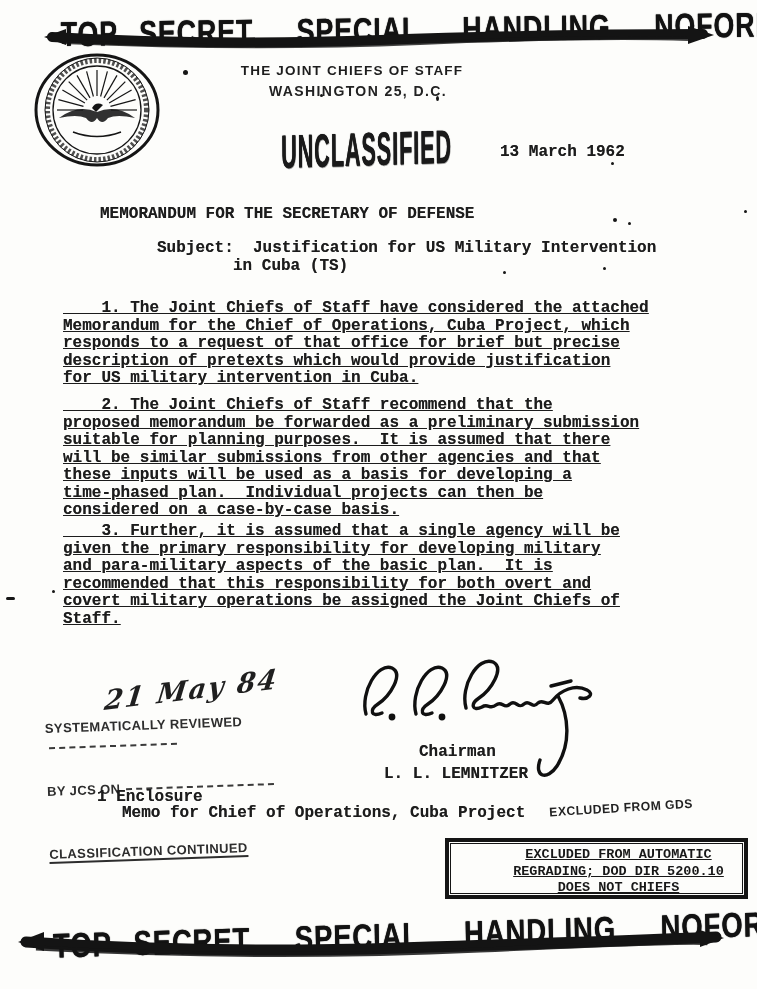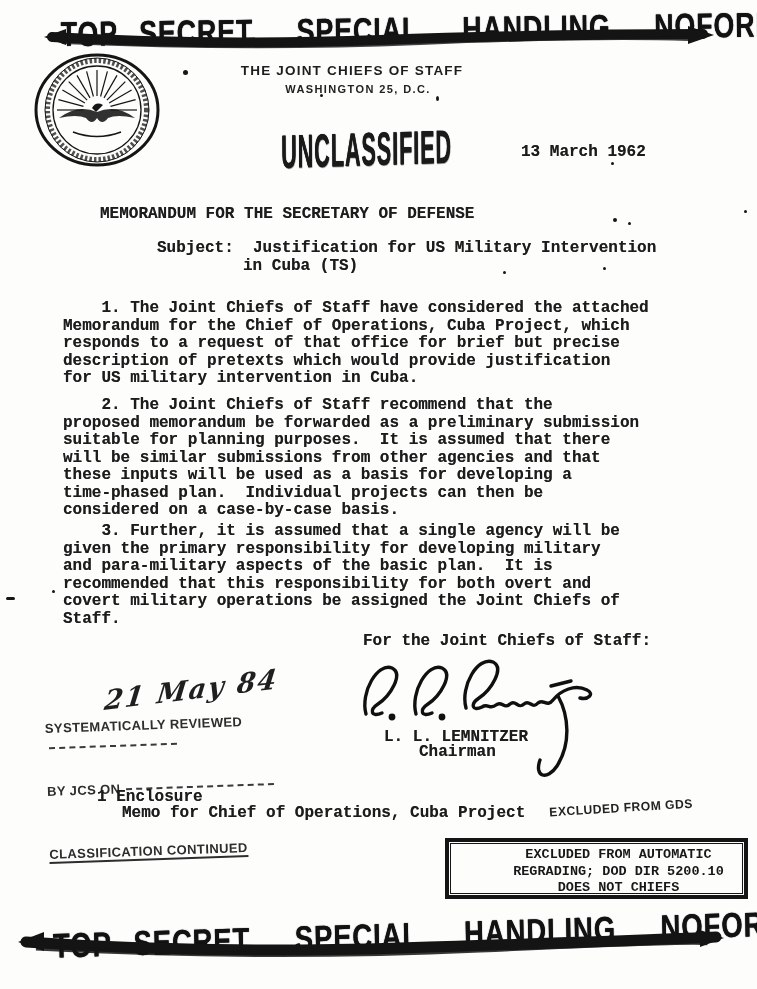--- a/index.html
+++ b/index.html
@@ -2,42 +2,42 @@
 <html><head>
 <meta charset="utf-8">
 <style>
   html,body{margin:0;padding:0;background:#ffffff;}
   .page{position:relative;width:757px;height:989px;background:#fdfdfb;overflow:hidden;
         font-family:"Liberation Mono", monospace;color:#1b1b1b;}
   
   .tw{position:absolute;font-family:"Liberation Mono", monospace;font-weight:bold;
       font-size:16px;line-height:17.5px;white-space:pre;color:#1c1c1c;
       text-shadow:0 0 .5px rgba(0,0,0,.55);}
-  .tline{white-space:pre;}
+  .tline{white-space:pre;text-decoration:underline;}
   
   .stamp{position:absolute;font-family:"Liberation Sans", sans-serif;font-weight:bold;
          color:#262626;white-space:pre;}
   
   .banner{position:absolute;left:0;width:757px;text-align:center;
           font-family:"Liberation Sans", sans-serif;font-weight:bold;font-size:32px;
           color:#121212;letter-spacing:1px;word-spacing:16px;white-space:pre;
           text-shadow:0 0 1px #000;}
   .banner-top{top:12px;transform:scale(.84,1.08) rotate(-.6deg);}
   .banner-bottom{top:918px;transform:scale(.86,1.08) rotate(-1.4deg);}
   .strike{position:absolute;left:0;pointer-events:none;}
   
   .unclass{position:absolute;left:281px;top:124px;font-family:"Liberation Sans", sans-serif;
            font-weight:bold;font-size:47px;letter-spacing:2px;color:#1a1a1a;
            transform:scaleX(.46) rotate(-.8deg);transform-origin:left top;
            text-shadow:0 0 1px #000, 1px 1px 0 rgba(0,0,0,.35);}
   .letter-org{position:absolute;top:63px;left:352px;transform:translateX(-50%);
               font-family:"Liberation Sans", sans-serif;font-weight:bold;font-size:13.5px;
               letter-spacing:1.2px;color:#1d1d1d;white-space:pre;}
   .letter-city{position:absolute;top:83px;left:358px;transform:translateX(-50%);
-               font-family:"Liberation Sans", sans-serif;font-weight:bold;font-size:11px;
+               font-family:"Liberation Sans", sans-serif;font-weight:bold;font-size:14px;
                letter-spacing:1.4px;color:#222;white-space:pre;}
   .seal{position:absolute;left:33px;top:52px;}
   
   .review{position:absolute;left:47px;top:672px;transform:rotate(-2deg);
           font-family:"Liberation Sans", sans-serif;font-weight:bold;font-size:13px;
           letter-spacing:.4px;color:#2d2d2d;line-height:21px;white-space:pre;}
   .review .u{border-bottom:2px solid #2d2d2d;}
   .dashline{display:inline-block;width:148px;border-bottom:2px dashed #3a3a3a;
             transform:translateY(-3px);margin-left:6px;}
   .dash-under{position:absolute;left:49px;top:745px;width:128px;border-bottom:2px dashed #3a3a3a;
@@ -90,33 +90,32 @@
     </g>
     <path d="M26,66 Q45,52 64,60 Q83,52 102,66 Q84,62 75,66 Q69,74 64,66 Q59,74 53,66 Q44,62 26,66 Z" fill="#151515" opacity=".88"></path>
     <path d="M59,56 q4,-7 11,-3 l-7,7 z" fill="#151515"></path>
     <path d="M40,80 Q64,89 88,80" fill="none" stroke="#151515" stroke-width="1.6"></path>
   </svg>
 
   <div class="letter-org">THE JOINT CHIEFS OF STAFF</div>
   <div class="letter-city">WASHINGTON 25, D.C.</div>
 
   <div class="unclass">UNCLASSIFIED</div>
-  <div class="tw" style="left:521px;top:144px;">13 March 1962</div>
+  <div class="tw" style="left:500px;top:144px;">13 March 1962</div>
 
   <div class="tw" style="left:100px;top:206px;">MEMORANDUM FOR THE SECRETARY OF DEFENSE</div>
   <div class="tw" style="left:157px;top:240px;">Subject:  Justification for US Military Intervention</div>
-  <div class="tw" style="left:233px;top:258px;margin-left:10px;">in Cuba (TS)</div>
+  <div class="tw" style="left:233px;top:258px;">in Cuba (TS)</div>
 
   <div class="tw" style="left:63px;top:300px;"><div class="tline">    1. The Joint Chiefs of Staff have considered the attached</div><div class="tline">Memorandum for the Chief of Operations, Cuba Project, which</div><div class="tline">responds to a request of that office for brief but precise</div><div class="tline">description of pretexts which would provide justification</div><div class="tline">for US military intervention in Cuba.</div></div>
   <div class="tw" style="left:63px;top:397px;"><div class="tline">    2. The Joint Chiefs of Staff recommend that the</div><div class="tline">proposed memorandum be forwarded as a preliminary submission</div><div class="tline">suitable for planning purposes.  It is assumed that there</div><div class="tline">will be similar submissions from other agencies and that</div><div class="tline">these inputs will be used as a basis for developing a</div><div class="tline">time-phased plan.  Individual projects can then be</div><div class="tline">considered on a case-by-case basis.</div></div>
   <div class="tw" style="left:63px;top:523px;"><div class="tline">    3. Further, it is assumed that a single agency will be</div><div class="tline">given the primary responsibility for developing military</div><div class="tline">and para-military aspects of the basic plan.  It is</div><div class="tline">recommended that this responsibility for both overt and</div><div class="tline">covert military operations be assigned the Joint Chiefs of</div><div class="tline">Staff.</div></div>
 
-  <div class="tw" style="left:363px;top:633px;">For the Joint Chiefs of Staff:</div>
 
-  <div class="tw" style="left:384px;top:729px;">L. L. LEMNITZER</div>
+  <div class="tw" style="left:384px;top:766px;">L. L. LEMNITZER</div>
   <div class="tw" style="left:419px;top:744px;">Chairman</div>
 
   <svg class="sig" width="262" height="142" viewBox="0 0 262 142">
     <g fill="none" stroke="#101010" stroke-width="3.4" stroke-linecap="round" stroke-linejoin="round">
       <path d="M16,66 C10,44 28,14 42,20 C54,26 40,48 28,56 C19,62 21,70 32,65"></path>
       <circle cx="42" cy="69" r="1.7" fill="#101010"></circle>
       <path d="M66,66 C60,44 78,14 92,20 C104,26 90,48 78,56 C69,62 71,70 82,65"></path>
       <circle cx="92" cy="69" r="1.7" fill="#101010"></circle>
       <path d="M116,60 C110,38 128,8 143,14 C155,20 141,42 129,50 C120,56 122,64 132,59 C138,55 140,62 146,57 C152,52 154,62 160,56 C166,51 168,62 174,56 C180,51 182,62 188,55 C193,50 197,60 203,52 C211,42 225,36 237,42 C245,46 238,52 230,50"></path>
       <path d="M201,38 L221,33"></path>

